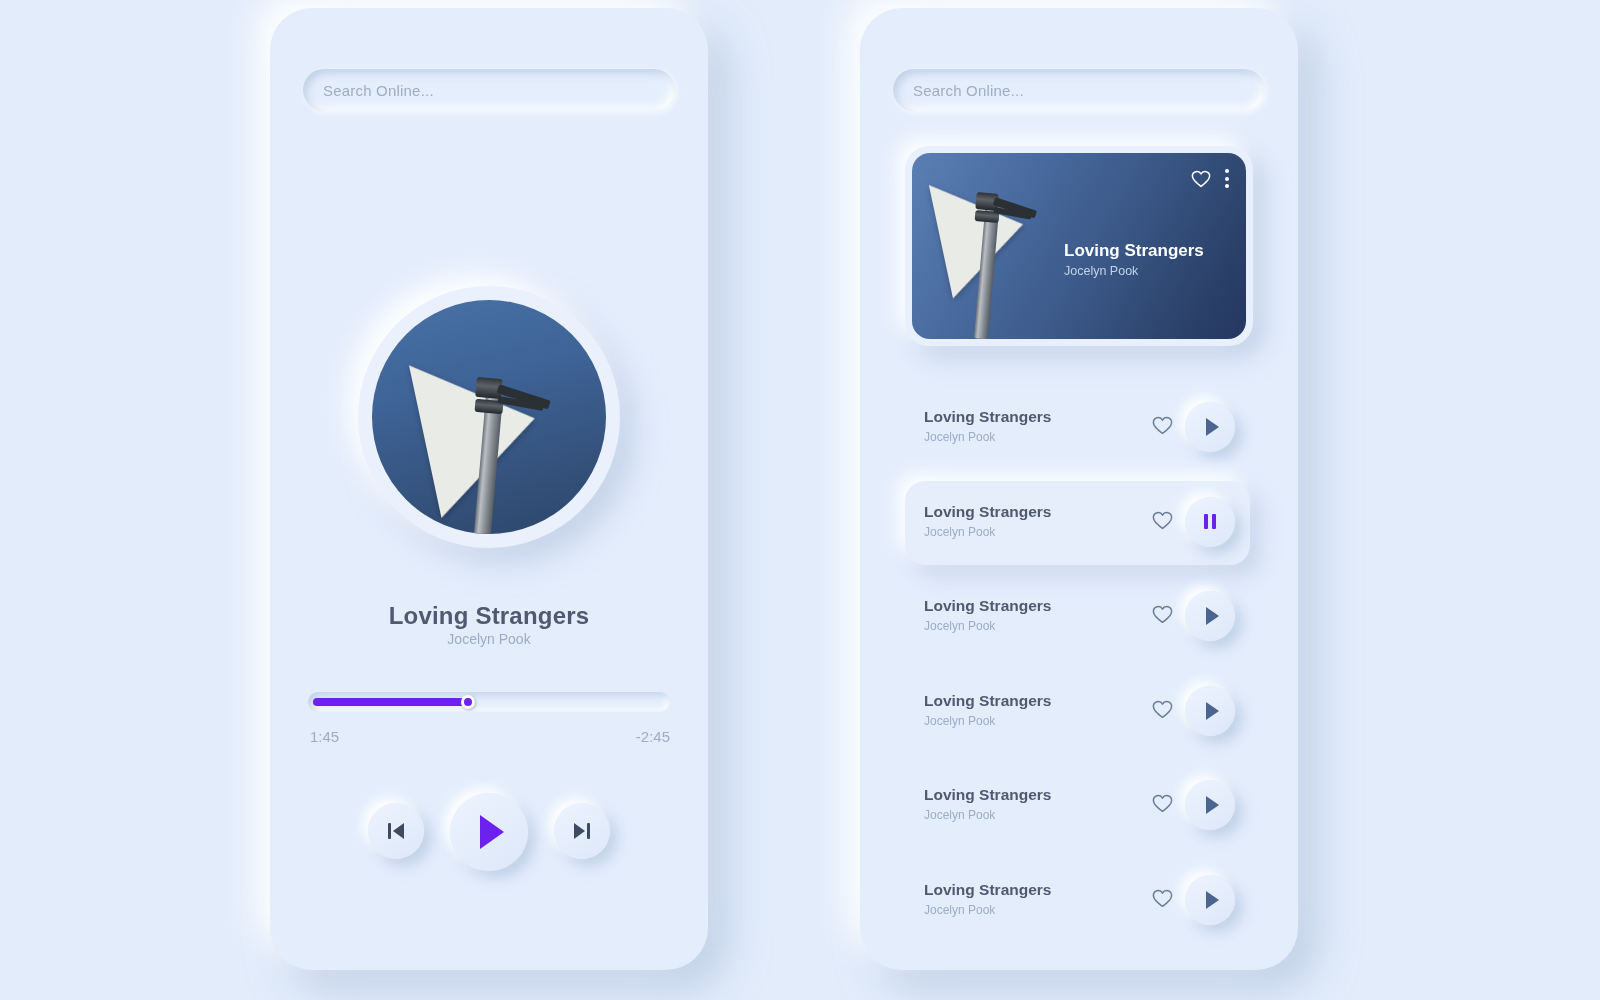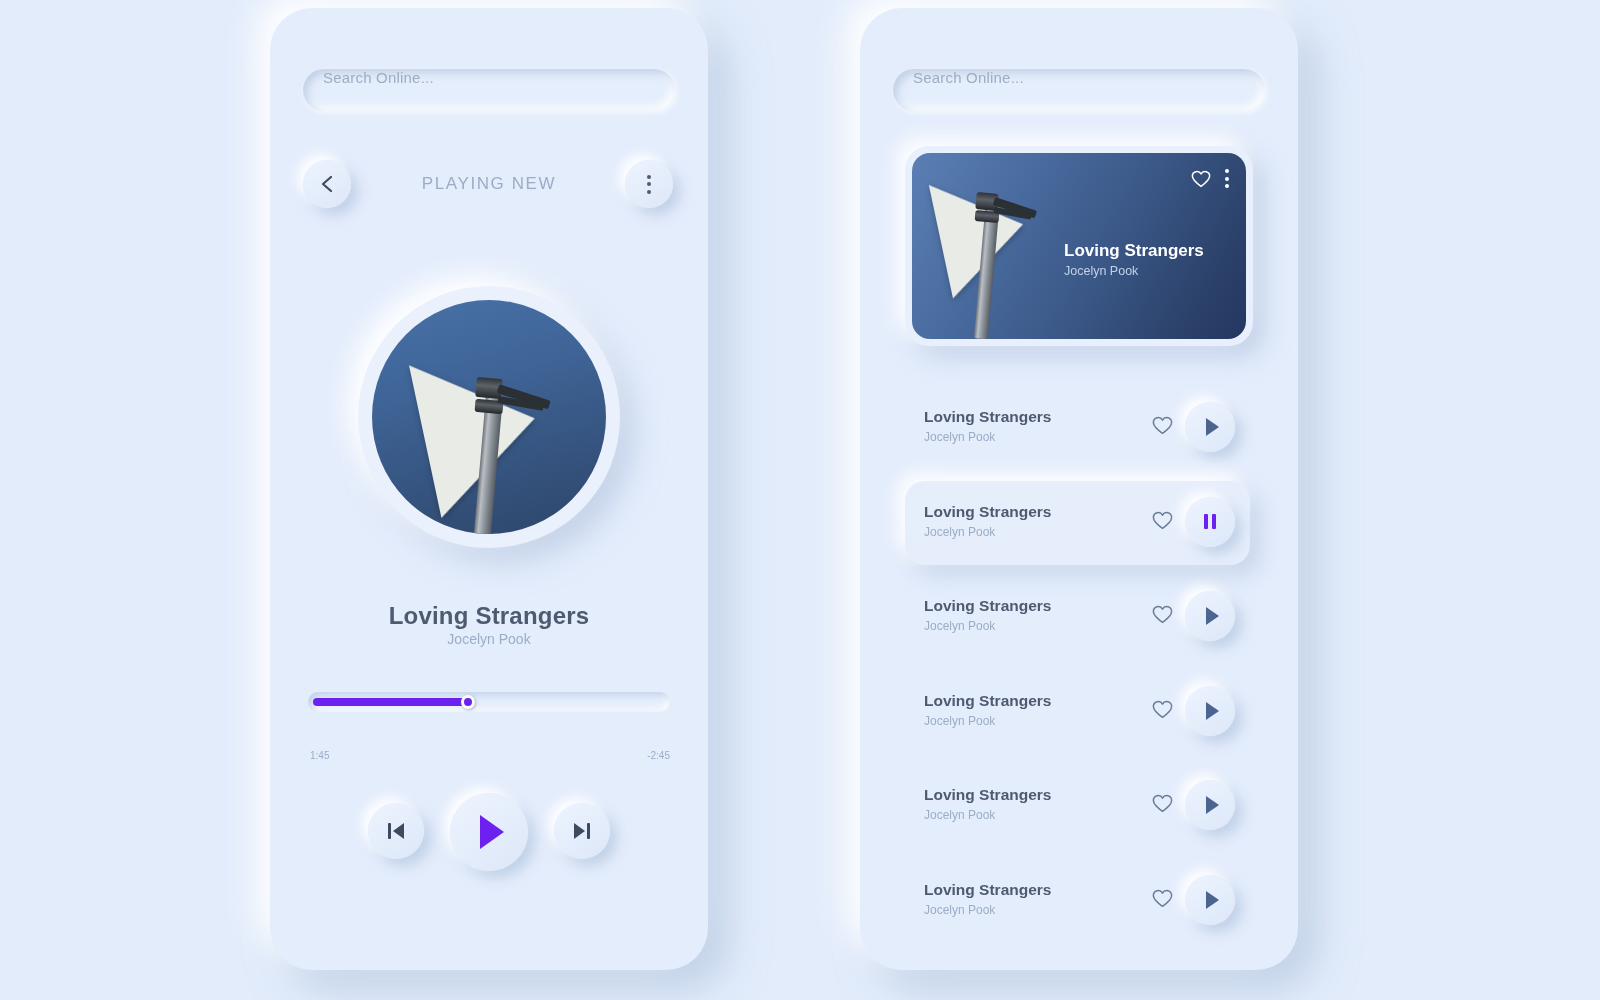--- a/index.html
+++ b/index.html
@@ -23,21 +23,21 @@
   }
   #panel-left  { left:270px; top:8px;  width:438px; height:962px; }
   #panel-right { left:860px; top:8px;  width:438px; height:962px; }
 
   
   .search {
     position:absolute;
     height:42px;
     border-radius:21px;
     background:#e5eefc;
-    display:flex; 
+    display:flex; align-items:center;
     padding-left:20px;
     box-shadow:
       inset 4px 4px 8px rgba(163,184,214,0.55),
       inset -4px -4px 8px rgba(255,255,255,0.95),
       2px 2px 6px rgba(255,255,255,0.7);
   }
   .search-text {
     font-size:15px; color:#9eadc4; letter-spacing:.2px;
   }
   #search-left  { left:33px; top:61px; width:372px; }
@@ -126,21 +126,21 @@
   }
   #progress-fill {
     position:absolute; left:5px; top:6px; height:8px; border-radius:4px;
     background:#6d21ef;
   }
   #progress-knob {
     position:absolute; top:3px; width:14px; height:14px; border-radius:50%;
     background:#6d21ef; border:3px solid #fbfdff;
     box-shadow:1px 1px 3px rgba(120,140,175,.6);
   }
-  .time { position:absolute; top:742px; font-size:10px; color:#9badc6; }
+  .time { position:absolute; top:720px; font-size:15px; color:#9badc6; }
   #time-cur  { left:40px; }
   #time-rem  { right:38px; }
 
   
   #transport { position:absolute; left:0; top:785px; width:438px; height:78px; }
   #prev-btn { position:absolute; left:98px;  top:10px; width:56px; height:56px; }
   #next-btn { position:absolute; left:284px; top:10px; width:56px; height:56px; }
   #play-btn { position:absolute; left:180px; top:0;    width:78px; height:78px; }
 
   .tri {
@@ -202,39 +202,20 @@
 <body>
 
 <div class="stage">
 
   <div class="panel" id="panel-left">
 
     <div class="search" id="search-left">
       <span class="search-text">Search Online...</span>
     </div>
 
-    <div class="hdr">
-      <div class="hdr-title">PLAYING NEW</div>
-
-      <div class="circ" id="back-btn">
-        <span>
-          <svg width="14" height="20" viewBox="0 0 14 20">
-            <polyline points="11,3 3,10 11,17" fill="none" stroke="#3d4a60" stroke-width="2.2" stroke-linecap="round" stroke-linejoin="round"></polyline>
-          </svg>
-        </span>
-      </div>
-
-      <div class="circ" id="menu-btn">
-        <span class="dot3">
-          <i></i>
-            <i></i>
-            <i></i>
-        </span>
-      </div>
-    </div>
 
     <div id="art-frame">
       <div class="art-photo">
         <div class="scene">
           <div class="sign" style="--s:78px; --l:112px; left:52px; top:52px;
                transform:rotate(-12deg);"></div>
           <div class="pole" style="left:108px; top:84px; width:17px; height:160px;
                transform:rotate(5deg);"></div>
           <div class="clamp" style="left:104px; top:78px; width:26px; height:20px;
                transform:rotate(5deg);"></div>

